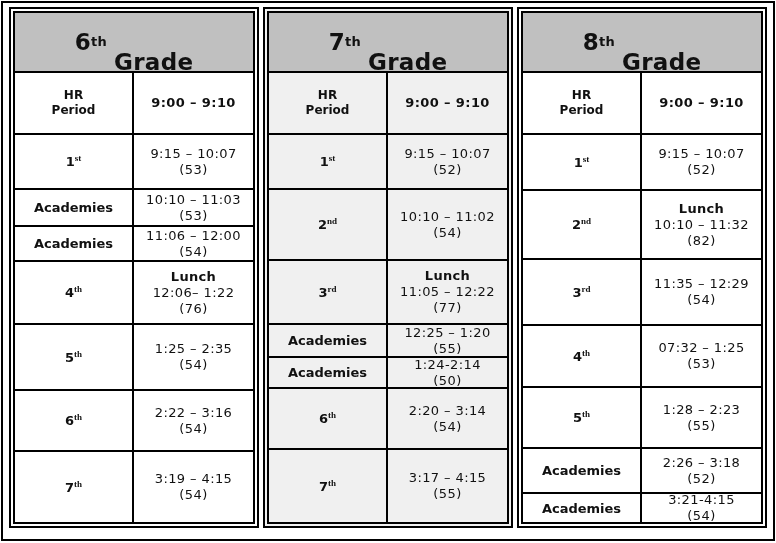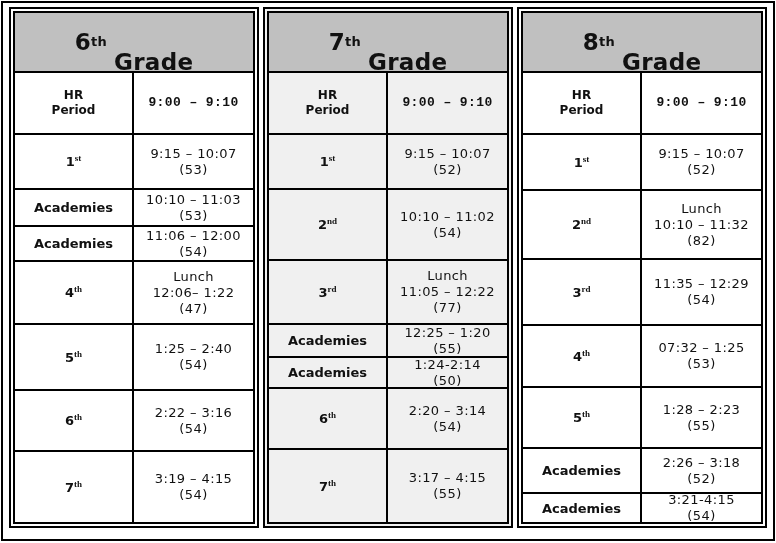--- a/index.html
+++ b/index.html
@@ -79,22 +79,22 @@
     font-family: Liberation Serif, serif;
   }
   .time-cell {
     flex: 1 1 auto;
     font-size: 13px;
     letter-spacing: 0.4px;
     line-height: 16px;
   }
   .hr-row { height: 60px; flex: 0 0 auto; }
   .hr-row .period-cell { font-size: 12px; line-height: 15px; }
-  .hr-row .time-cell { font-weight: bold; font-family: Liberation Mono, monospace; }
-  .lunch { font-weight: normal; letter-spacing: 0.3px; }
+  .hr-row .time-cell { font-weight: bold; }
+  .lunch { font-weight: bold; letter-spacing: 0.3px; }
   .lunch:empty { display: none; }
 </style>
 </head>
 <body>
 
 <div class="frame">
   <div class="tables">
 
     <section class="grade-table">
       <header class="grade-header">
@@ -142,30 +142,30 @@
       <div>(54)</div>
     </div>
   </div>
           <div class="row body-row" style="height: 61px;">
     <div class="cell period-cell">
       <span><span>4</span><sup>th</sup></span>
     </div>
     <div class="cell time-cell">
       <div class="lunch">Lunch</div>
       <div>12:06– 1:22</div>
-      <div>(47)</div>
+      <div>(76)</div>
     </div>
   </div>
           <div class="row body-row" style="height: 64px;">
     <div class="cell period-cell">
       <span><span>5</span><sup>th</sup></span>
     </div>
     <div class="cell time-cell">
 
-      <div>1:25 – 2:40</div>
+      <div>1:25 – 2:35</div>
       <div>(54)</div>
     </div>
   </div>
           <div class="row body-row" style="height: 59px;">
     <div class="cell period-cell">
       <span><span>6</span><sup>th</sup></span>
     </div>
     <div class="cell time-cell">
 
       <div>2:22 – 3:16</div>

